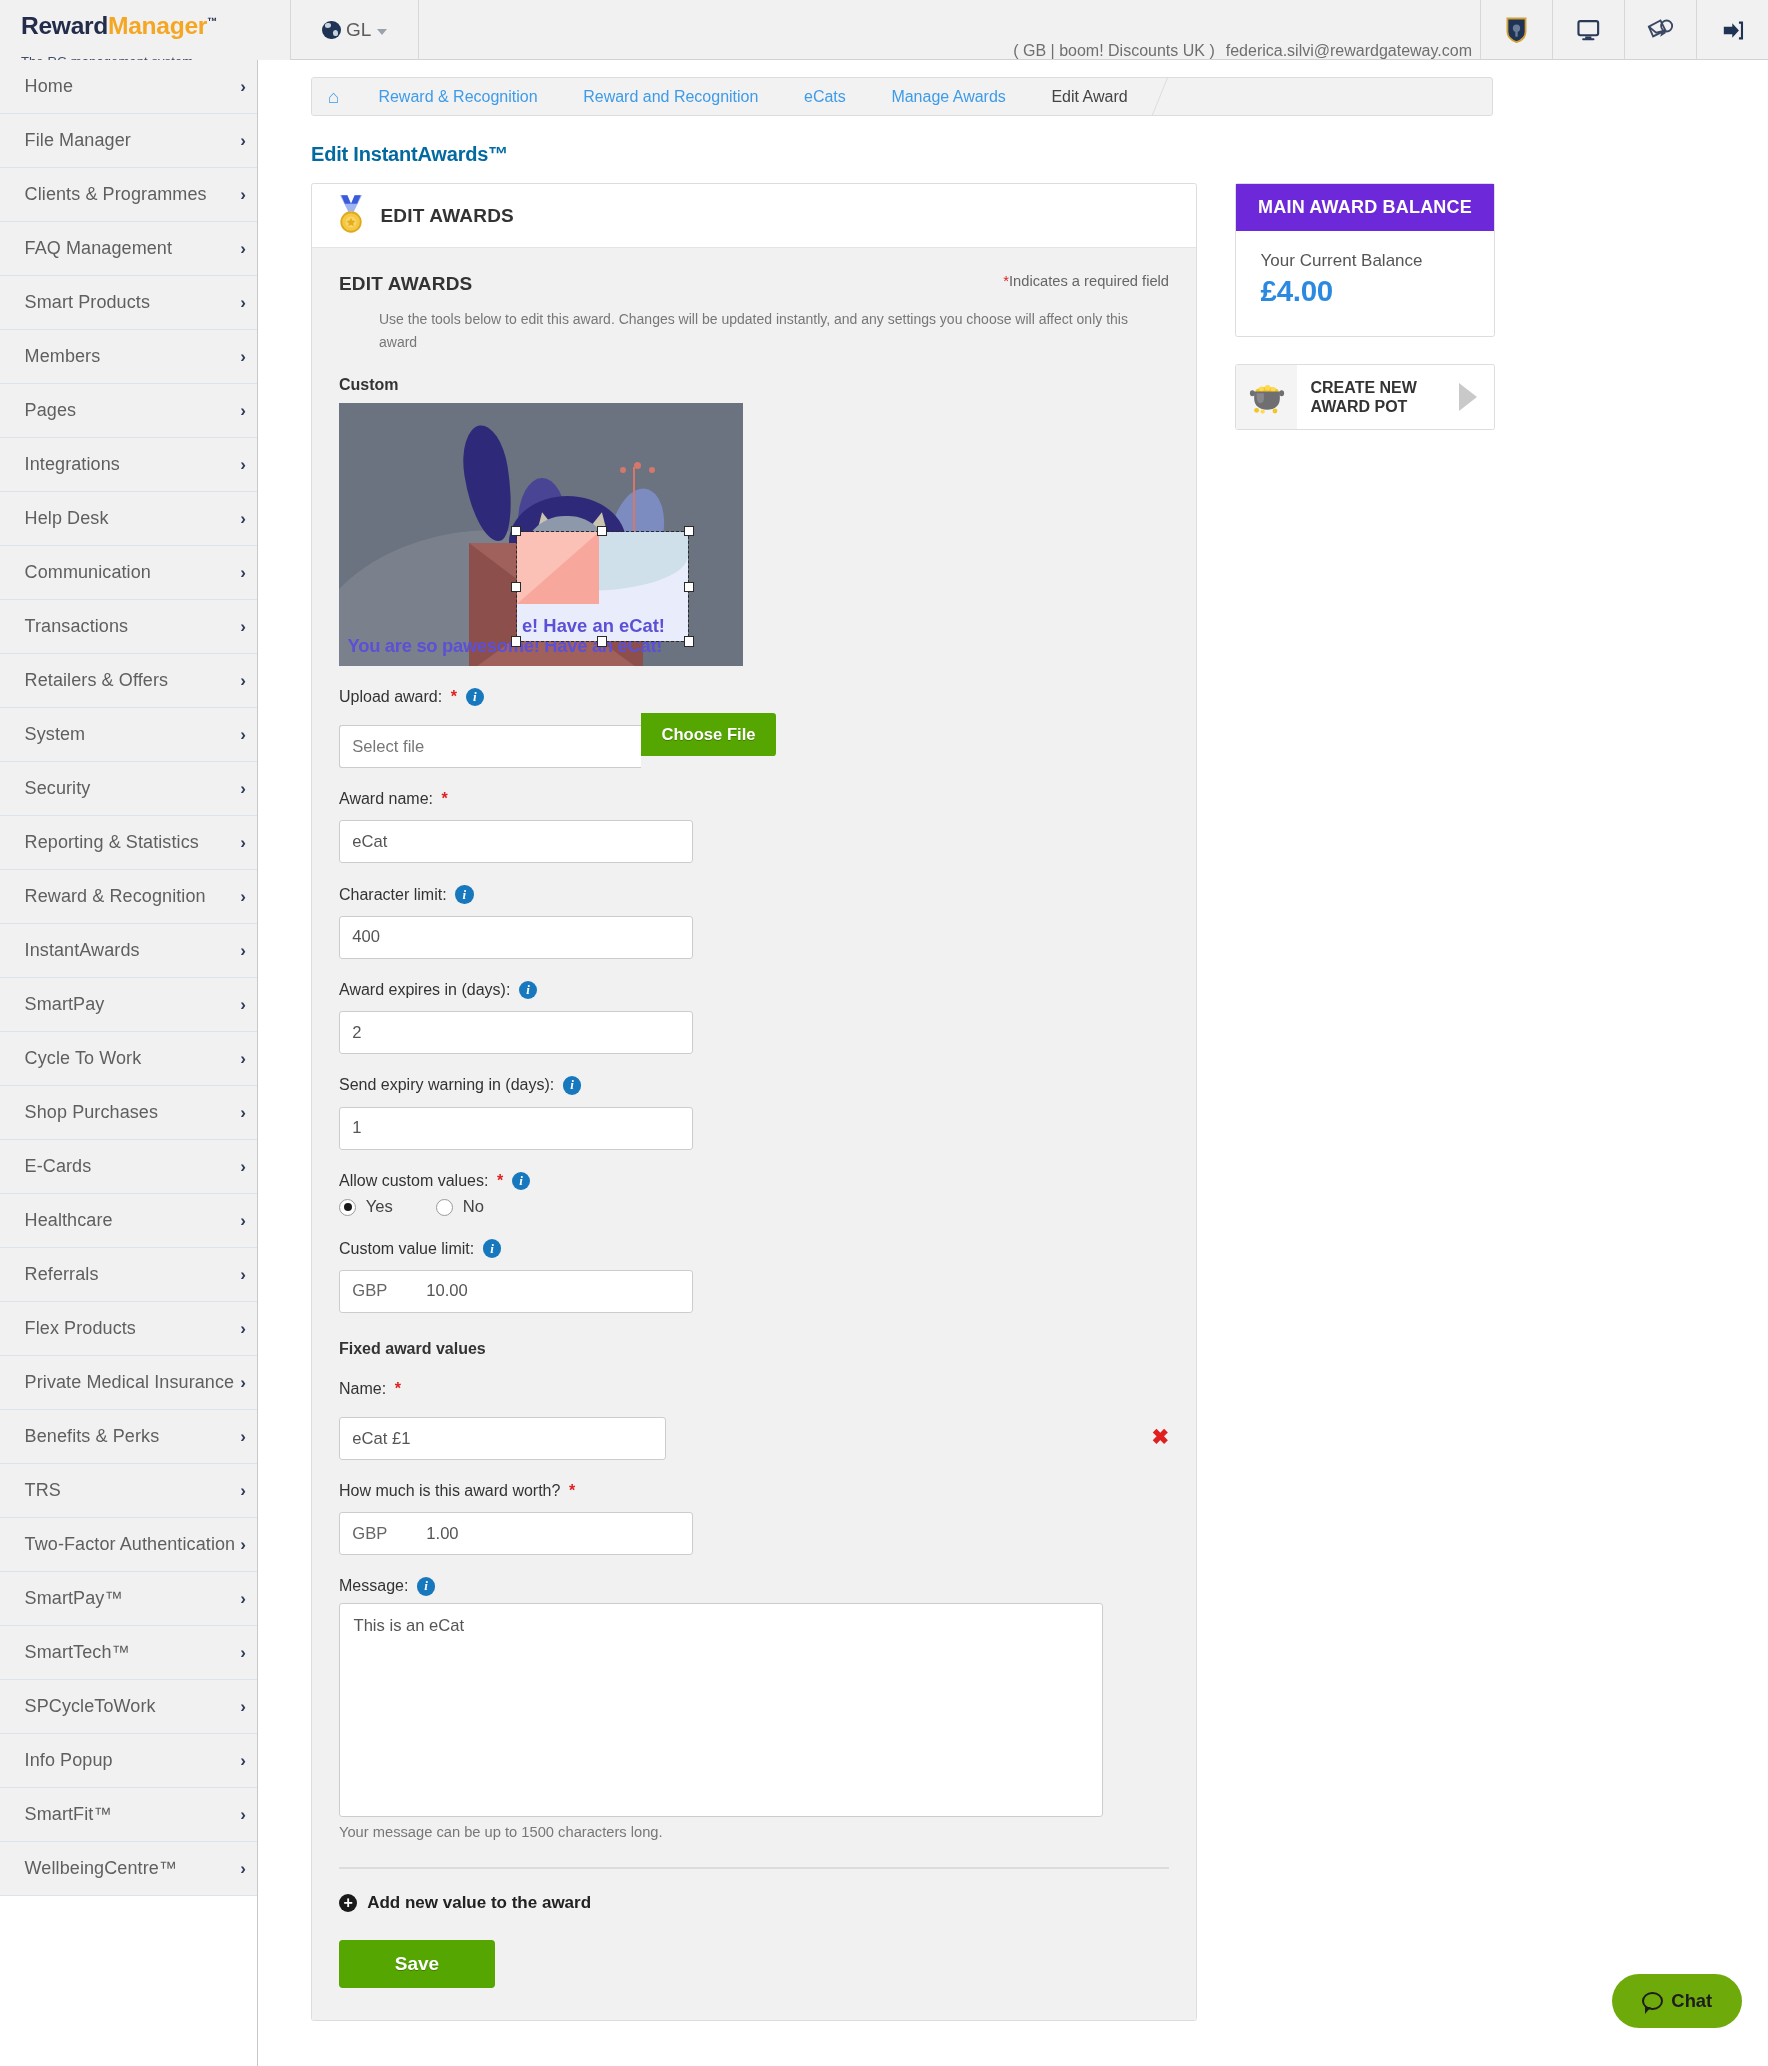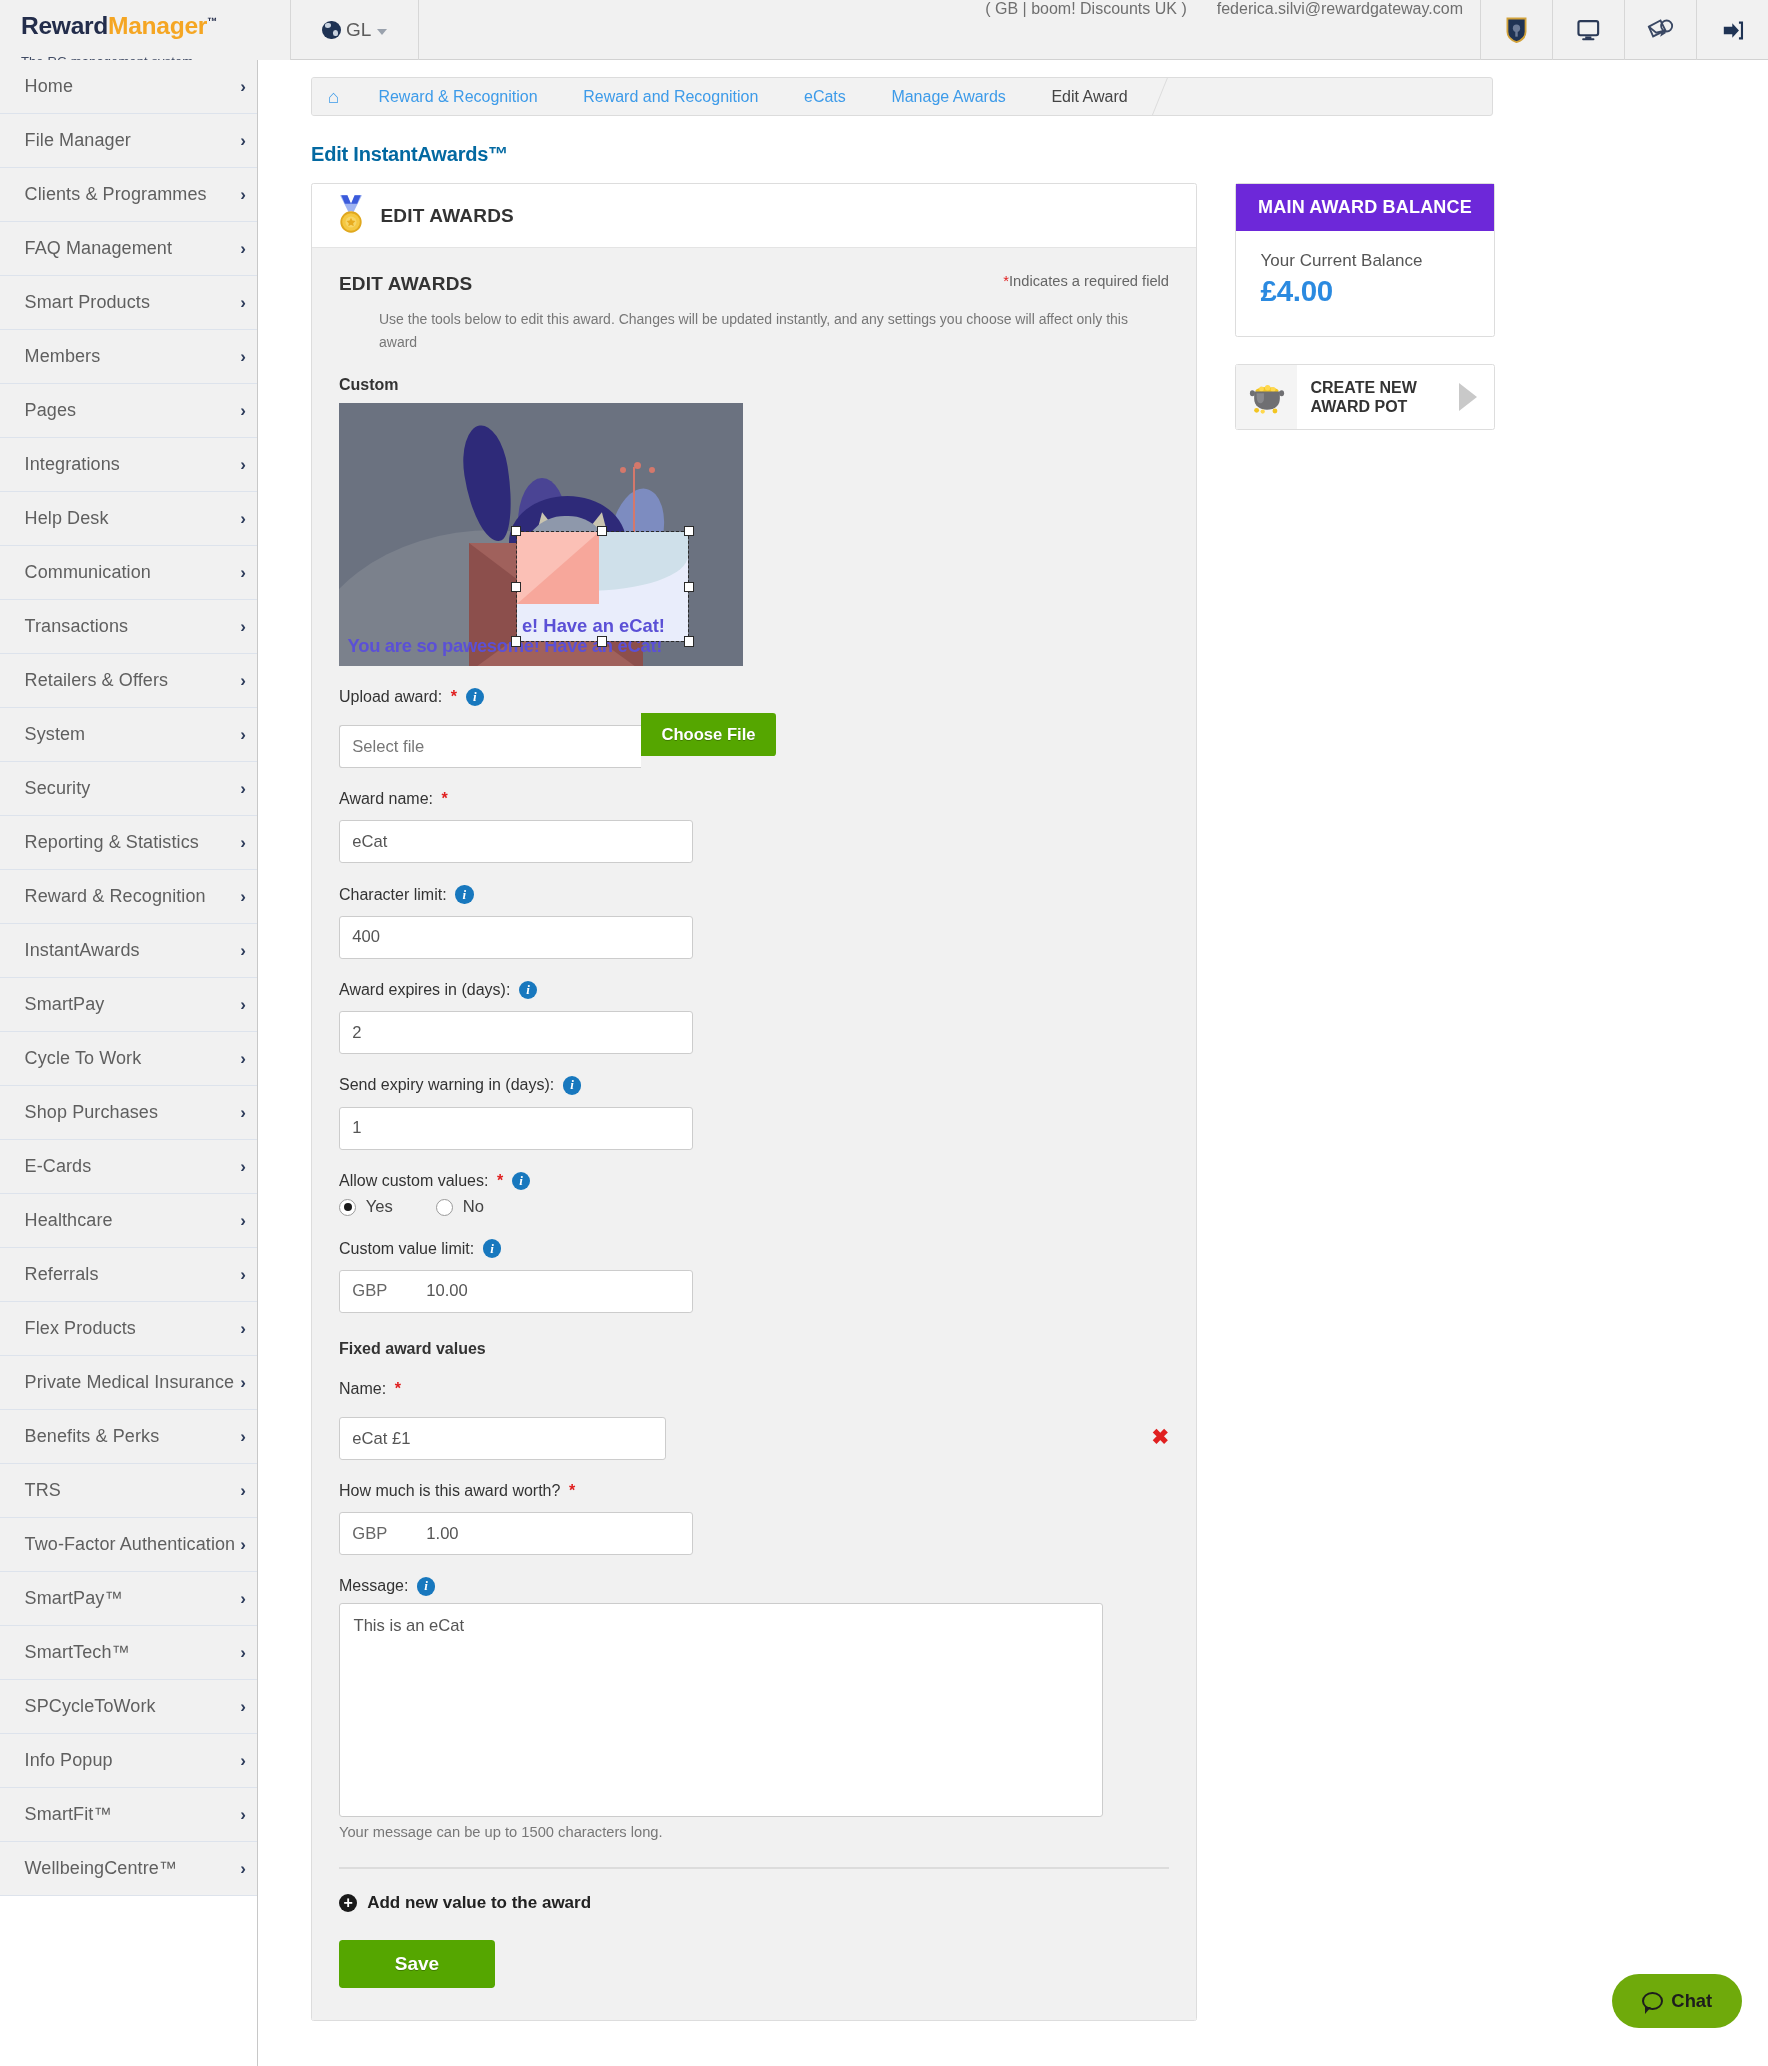--- a/index.html
+++ b/index.html
@@ -26,21 +26,21 @@
   .gl-cell {
     width:128px; min-width:128px; display:flex; align-items:center; justify-content:center;
     gap:5.5px; border-right:1.2px solid #d7d7d7; height:60px;
   }
   .globe { width:18.4px; height:18.4px; border-radius:50%; background:#1f3354; position:relative; overflow:hidden; flex:none; }
   .globe::before{content:"";position:absolute;left:3.1px;top:2.5px;width:6.1px;height:4.9px;background:#c9d3e0;border-radius:50% 40% 60% 50%;}
   .globe::after{content:"";position:absolute;left:10.4px;top:9.2px;width:5.5px;height:6.1px;background:#c9d3e0;border-radius:50% 60% 40% 50%;}
   .gl-txt { font-size:19px; color:#5c5c5c; }
   .chev-dn { width:0;height:0;border-left:5.5px solid transparent;border-right:5.5px solid transparent;border-top:6.1px solid #9aa2ad; margin-top:3.1px;}
 
-  .topbar-spacer { flex:1; height:60px; border-right:1.2px solid #d7d7d7; display:flex; align-items:flex-start; justify-content:flex-end; padding-right:17px; gap:30px;}
+  .topbar-spacer { flex:1; height:60px; border-right:1.2px solid #d7d7d7; display:flex; align-items:flex-end; justify-content:flex-end; padding-right:8px; gap:11px;}
   .acct-org { font-size:16px; color:#6f6f6f; }
   .acct-mail { font-size:16px; color:#6f6f6f; }
   .icon-cell { width:72px; min-width:72px; height:60px; display:flex; align-items:center; justify-content:center; border-right:1.2px solid #d7d7d7; }
   .icon-cell:last-child { border-right:none; }
 
   
   .wrap { display:flex; width:1769px; height:2006px; }
 
   
   .sidebar { width:258px; min-width:258px; background:#f1f1f1; border-right:1.2px solid #c8c8c8; }

